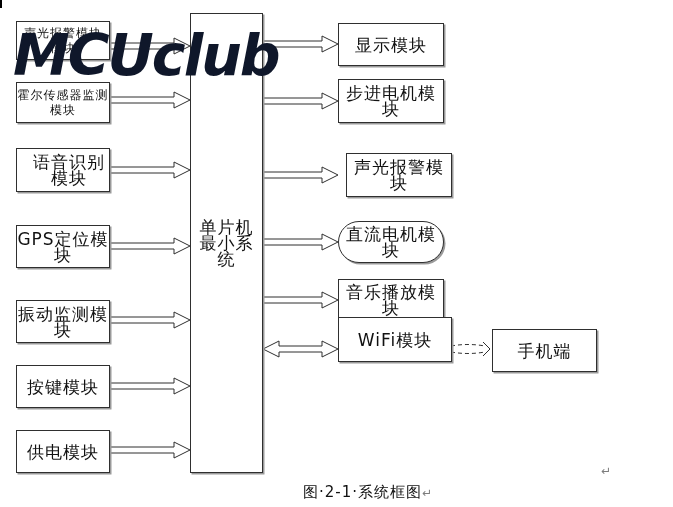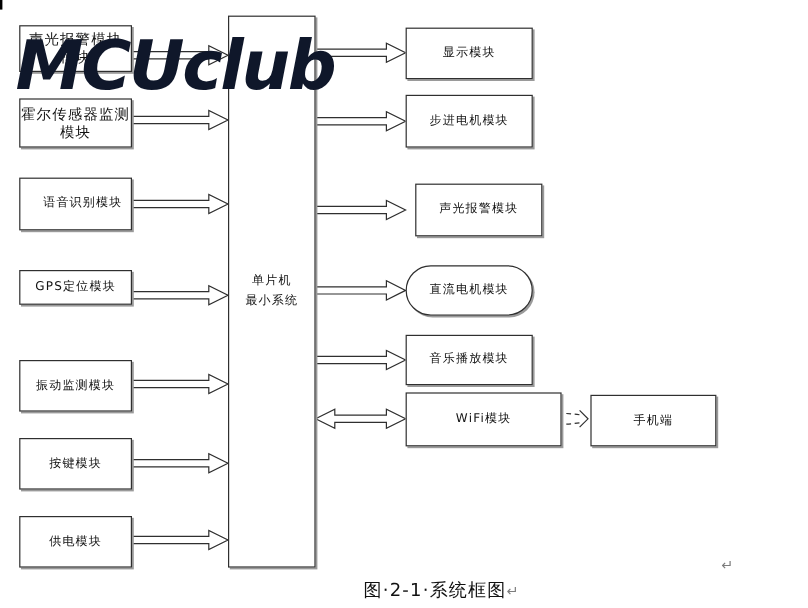--- a/index.html
+++ b/index.html
@@ -8,21 +8,21 @@
     font-family:"DejaVu Sans",sans-serif;overflow:hidden;
   }
   .box{
     position:absolute;box-sizing:border-box;
     border:1px solid #2f2f2f;background:#ffffff;
     box-shadow:1.5px 1.5px 0 #9a9a9a;
     display:flex;align-items:center;justify-content:center;
     z-index:2;
   }
   .box-label{
-    font-size:10px;color:#111;letter-spacing:1px;line-height:16px;
+    font-size:17px;color:#111;letter-spacing:1px;line-height:16px;
     text-align:center;white-space:pre-line;
   }
   #arrow-layer{position:absolute;left:0;top:0;z-index:1;}
   #watermark{
     position:absolute;left:13px;top:27px;z-index:6;
     font-size:57px;font-weight:bold;letter-spacing:-2px;line-height:1;
     pointer-events:none;
   }
   #caption{
     position:absolute;left:303px;top:483px;z-index:2;
@@ -65,21 +65,21 @@
   <span class="box-label" style="font-size:12px;line-height:15px;">声光报警模块
 模块</span>
 </div>
 <div class="box" style="left:16px;top:82px;width:94px;height:41px;">
   <span class="box-label" style="font-size:12px;line-height:15px;">霍尔传感器监测
 模块</span>
 </div>
 <div class="box" style="left:16px;top:148px;width:94px;height:44px;padding-left:12px;">
   <span class="box-label">语音识别模块</span>
 </div>
-<div class="box" style="left:16px;top:225px;width:94px;height:29px;">
+<div class="box" style="left:16px;top:225px;width:94px;height:43px;">
   <span class="box-label">GPS定位模块</span>
 </div>
 <div class="box" style="left:16px;top:300px;width:94px;height:43px;">
   <span class="box-label">振动监测模块</span>
 </div>
 <div class="box" style="left:16px;top:365px;width:94px;height:43px;">
   <span class="box-label">按键模块</span>
 </div>
 <div class="box" style="left:16px;top:430px;width:94px;height:43px;">
   <span class="box-label">供电模块</span>
@@ -98,21 +98,21 @@
 </div>
 <div class="box" style="left:346px;top:153px;width:106px;height:44px;">
   <span class="box-label">声光报警模块</span>
 </div>
 <div class="box" style="left:338px;top:221px;width:106px;height:42px;border-radius:21px;">
   <span class="box-label">直流电机模块</span>
 </div>
 <div class="box" style="left:338px;top:279px;width:106px;height:42px;">
   <span class="box-label">音乐播放模块</span>
 </div>
-<div class="box" style="left:338px;top:327px;width:130px;height:45px;">
+<div class="box" style="left:338px;top:317px;width:114px;height:45px;">
   <span class="box-label">WiFi模块</span>
 </div>
 
 <div class="box" style="left:492px;top:329px;width:105px;height:43px;">
   <span class="box-label">手机端</span>
 </div>
 
 <div id="watermark" style="color: #0f172a; font-style: italic;">MCUclub</div>
 
 <div id="caption">

